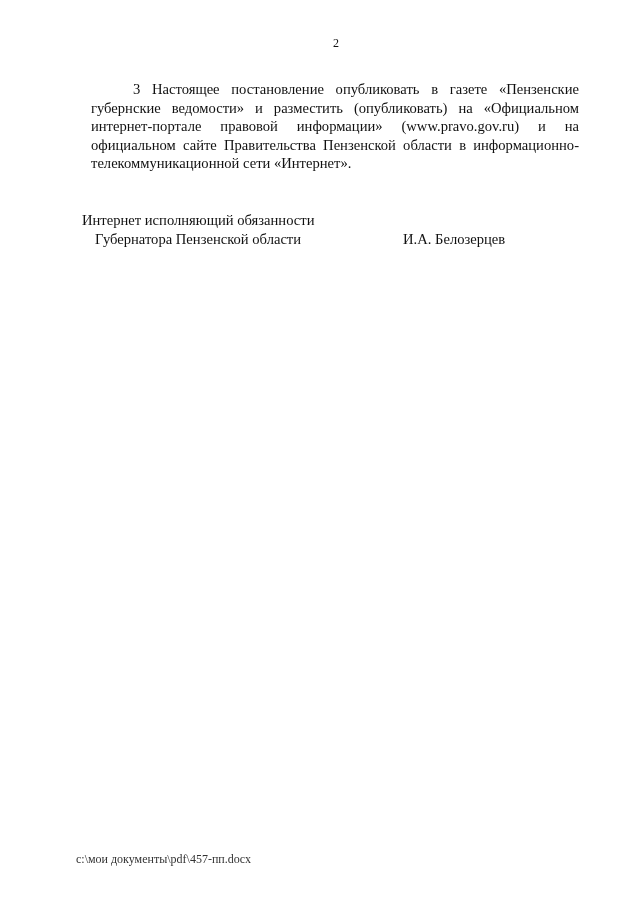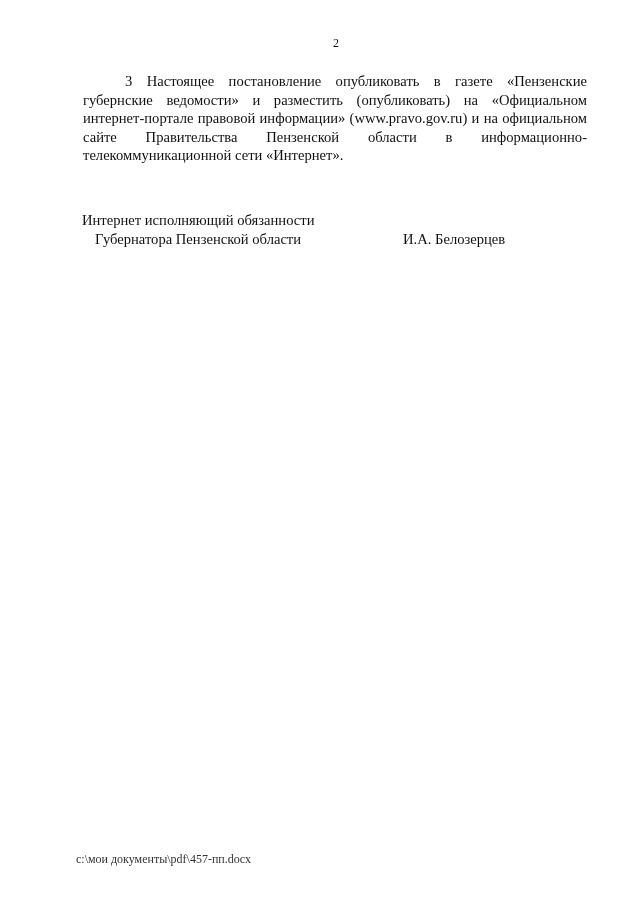--- a/index.html
+++ b/index.html
@@ -35,21 +35,21 @@
     .body-text {
       position: absolute;
       left: 75px;
       top: 64px;
       width: 520px;
       font-size: 14.6px;
       line-height: 18.6px;
       text-align: justify;
     }
     .para {
-      margin: 8px;
+      margin: 16px;
       text-indent: 42px;
     }
     .sign-block {
       position: absolute;
       top: 211px;
       left: 0;
       width: 640px;
       font-size: 14.6px;
       line-height: 19px;
     }

